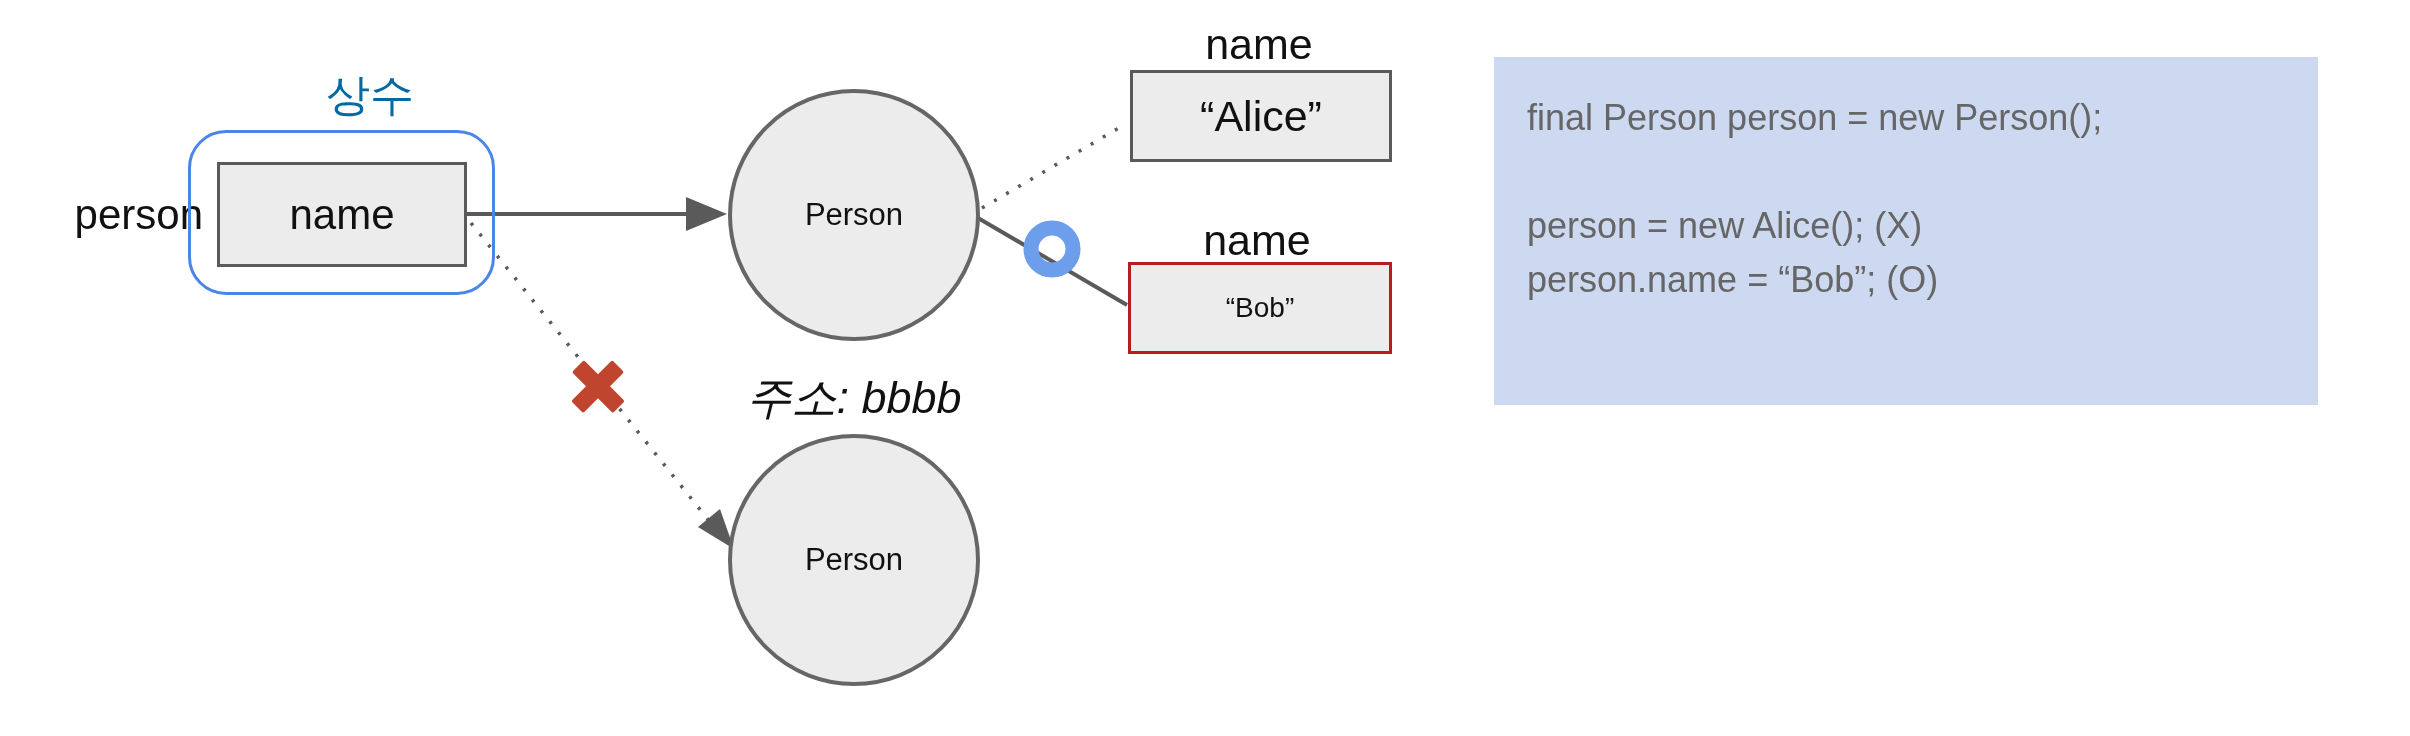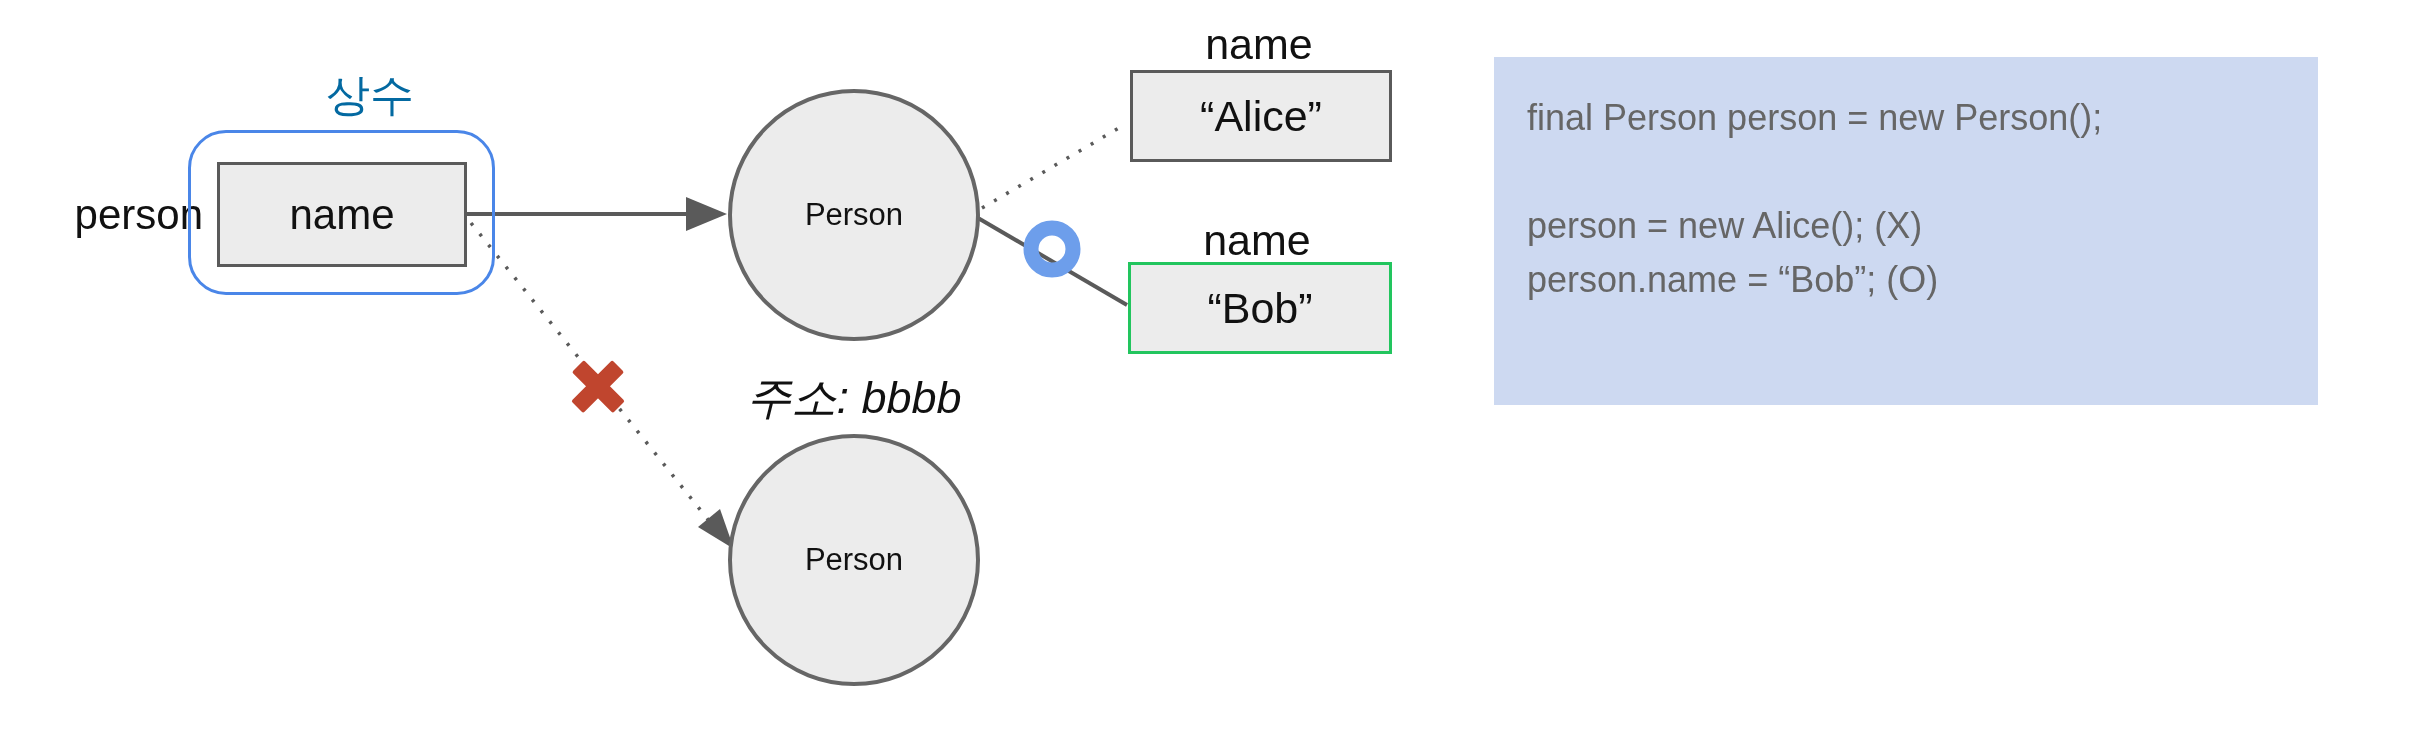--- a/index.html
+++ b/index.html
@@ -23,22 +23,22 @@
   .addr-a{left:704px;top:16px;width:300px;font-size:45px;line-height:52px;}
   .circle{background:#ececec;border:4px solid #666;border-radius:50%;
           display:flex;align-items:center;justify-content:center;font-size:31px;color:#111;}
   .circle-a{left:728px;top:89px;width:244px;height:244px;}
 
   
   .name-a{left:1126px;top:20px;width:266px;font-size:43px;line-height:48px;}
   .alice-box{left:1130px;top:70px;width:256px;height:86px;background:#ececec;border:3px solid #5a5a5a;
              font-size:43px;line-height:86px;}
   .name-b{left:1124px;top:216px;width:266px;font-size:43px;line-height:48px;}
-  .bob-box{left:1128px;top:262px;width:258px;height:86px;background:#ececec;border:3px solid #22c55e;
-           font-size:43px;line-height:86px;}
+  .bob-box{left:1128px;top:262px;width:258px;height:86px;background:#ececec;border:3px solid #b91c1c;
+           font-size:28px;line-height:86px;}
 
   
   .addr-b{left:704px;top:372px;width:300px;font-size:45px;line-height:52px;font-style:italic;}
   .circle-b{left:728px;top:434px;width:244px;height:244px;}
 
   
   .code-panel{left:1494px;top:57px;width:824px;height:348px;background:#cdd9f1;box-sizing:border-box;
               padding:34px 0 8px 33px;}
   .code-line{height:54px;line-height:54px;font-size:36px;color:#666;white-space:pre;}
 

